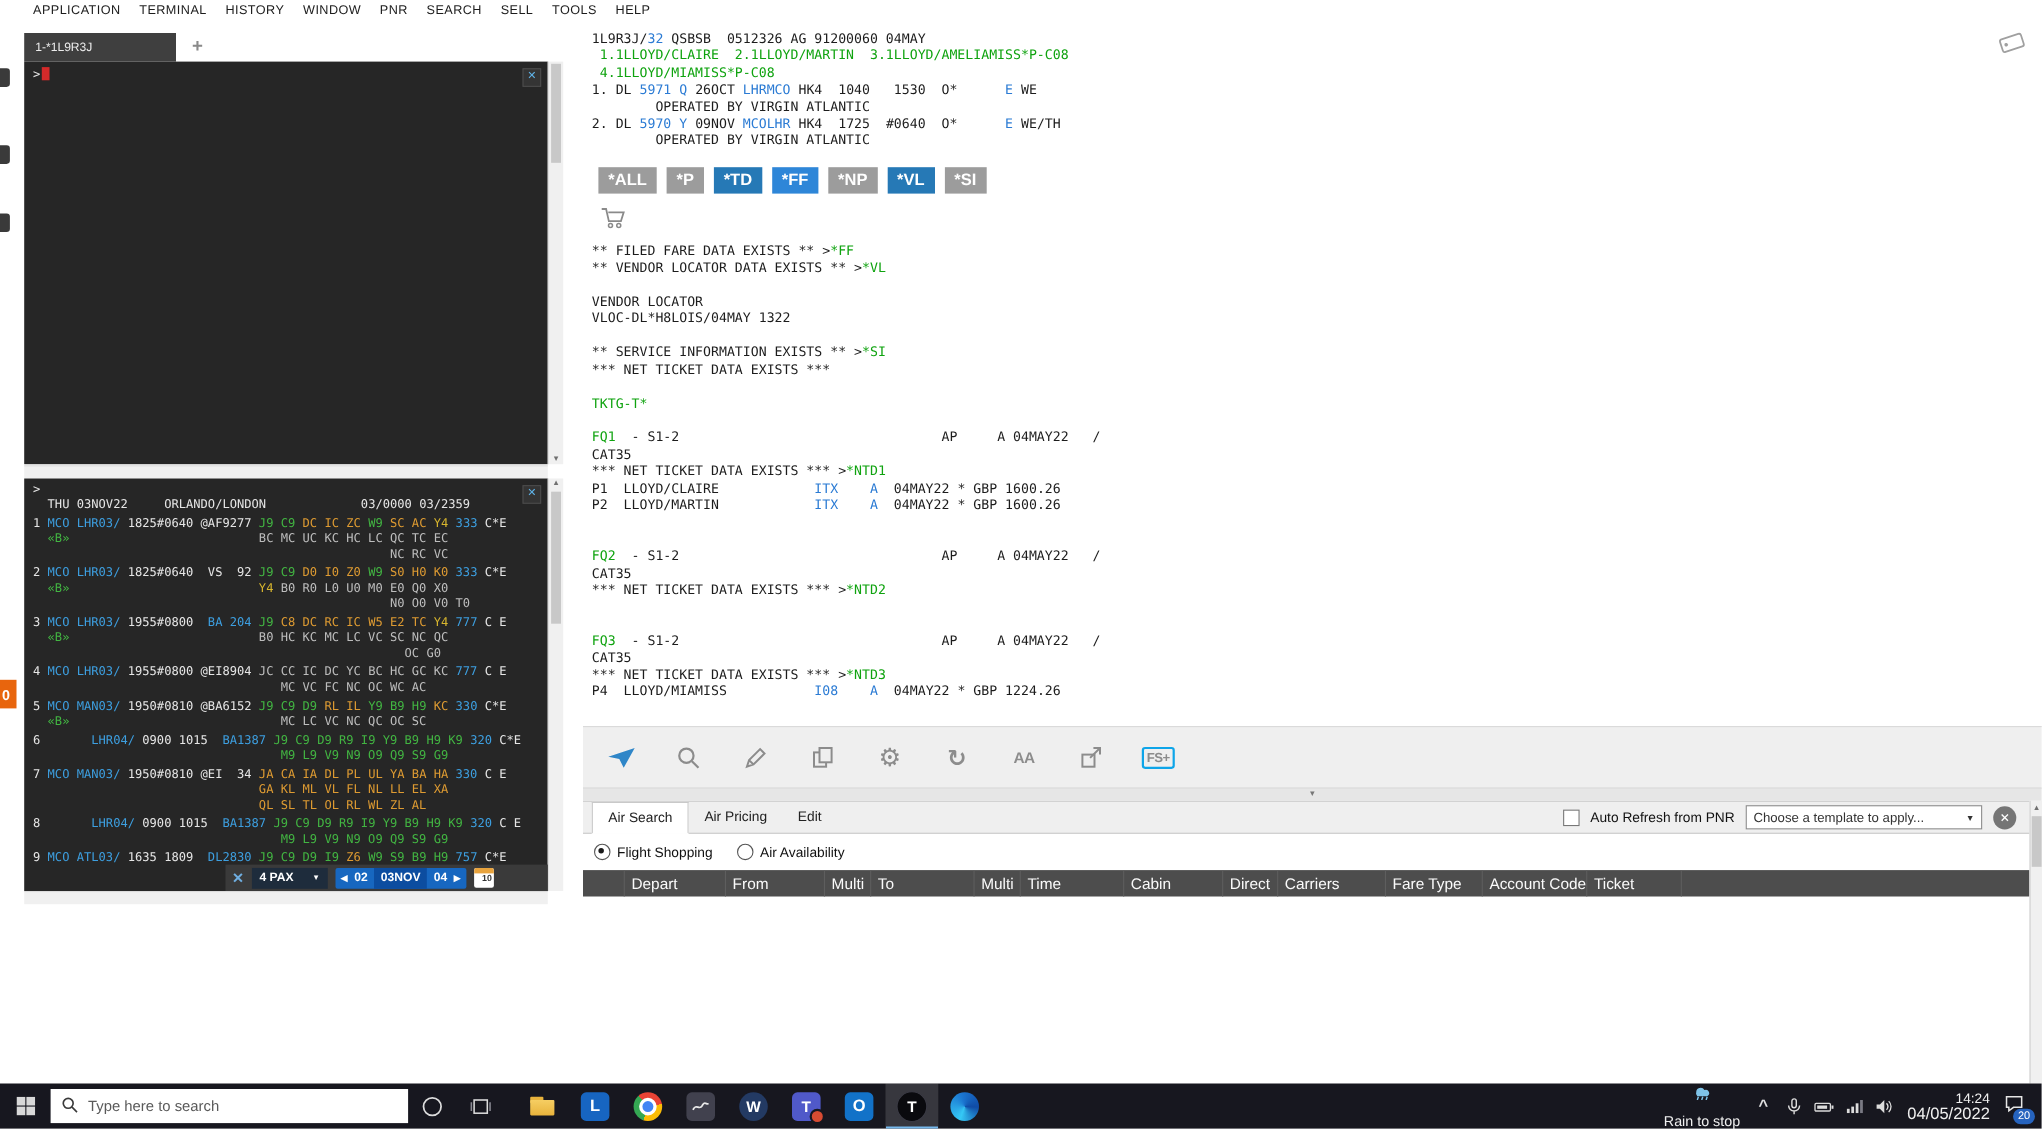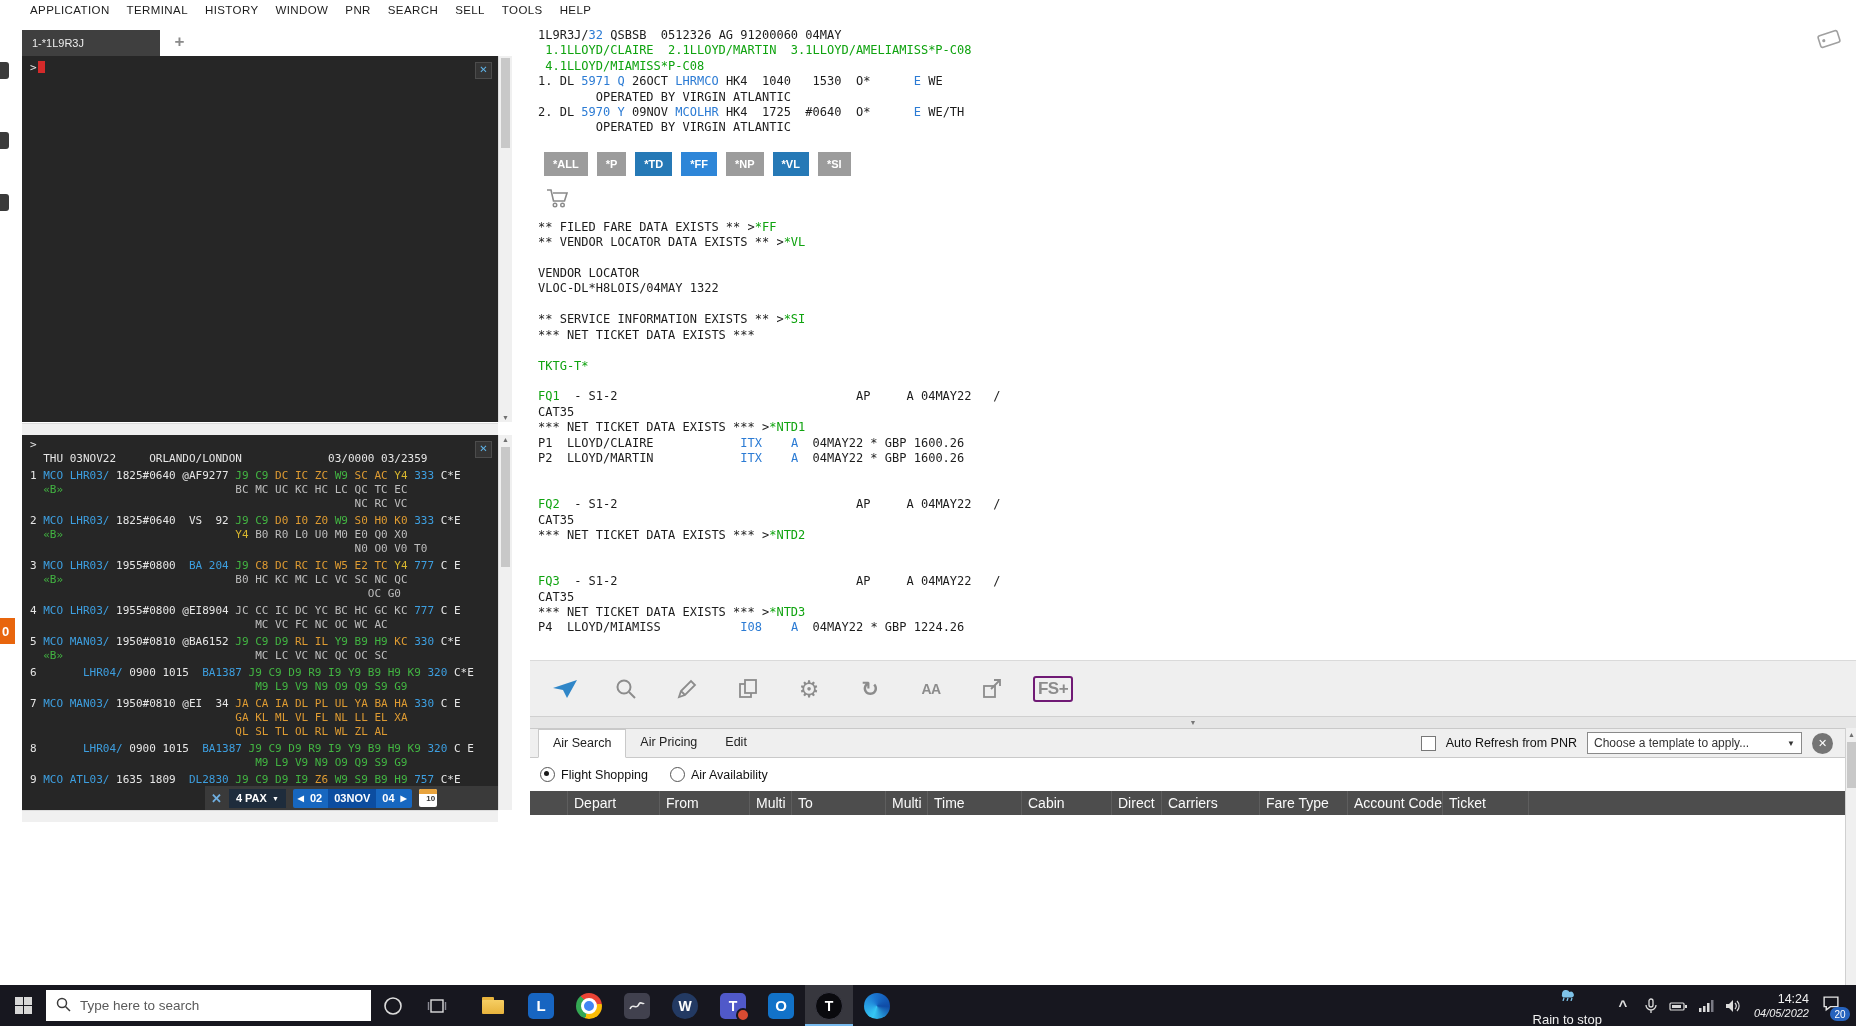--- a/index.html
+++ b/index.html
@@ -40,47 +40,47 @@
   #t1-vscroll{left:498px;top:56px;width:13px;height:366px;}
   #t2-vscroll{left:498px;top:435px;width:13px;height:375px;}
   .vthumb{position:absolute;left:2px;width:9px;background:#C8C8C8;}
   .sarrow{position:absolute;left:0;width:13px;text-align:center;font-size:7px;color:#707070;}
 
   
   #avail-bar{left:205px;top:786px;width:293px;height:24px;background:#3A3A3A;display:flex;align-items:center;
     gap:7px;padding:0 6px;box-sizing:border-box;}
   #avail-close{color:#6FAEE0;font-size:13px;font-weight:bold;cursor:pointer;}
   #pax-box{background:#1E2C3C;height:19px;line-height:19px;color:#fff;font-size:11px;font-weight:bold;
-    padding:0 7px;display:flex;align-items:center;gap:5px;cursor:pointer;}
+    padding:0 7px;display:flex;align-items:center;gap:17px;cursor:pointer;}
   #pax-box .caret{font-size:7px;}
   #date-nav{background:#1767C0;height:19px;border-radius:2px;display:flex;align-items:center;gap:6px;
     padding:0 5px;color:#fff;font-size:11px;font-weight:bold;}
   #date-nav .dn-arrow{font-size:8px;cursor:pointer;}
   #date-current{background:#0C4DA0;height:19px;line-height:19px;padding:0 6px;}
   #cal-icon{width:18px;height:18px;background:#fff;border-radius:2px;position:relative;overflow:hidden;cursor:pointer;}
   #cal-icon .cal-top{position:absolute;left:0;top:0;width:18px;height:5px;background:#E8A33D;}
   #cal-icon .cal-num{position:absolute;left:3px;top:5px;width:18px;text-align:center;font-size:8px;color:#333;font-weight:bold;}
 
   
   #pnr-panel{left:530px;top:20px;width:1310px;height:640px;background:#fff;padding:8px 0 0 8px;box-sizing:border-box;}
   .pnrline{font:12px "DejaVu Sans Mono",monospace;line-height:15.4px;white-space:pre;min-height:15.4px;}
   #pnr-panel .c-d{color:#1C1C1C;} #pnr-panel .c-b{color:#2B7BD4;} #pnr-panel .c-g{color:#0FA30F;}
   #pnr-buttons{display:flex;gap:9px;margin:16px 0 0 6px;}
-  .pbtn{height:24px;padding:0 9px;color:#fff;font-size:11px;font-weight:bold;display:flex;align-items:center;cursor:pointer;}
+  .pbtn{height:24px;padding:0 9px;color:#fff;font-size:15px;font-weight:bold;display:flex;align-items:center;cursor:pointer;}
   .pbtn.gray{background:#9C9C9C;} .pbtn.blue{background:#2679B6;} .pbtn.bright{background:#2E86D8;}
   #cart-wrap{margin:12px 0 8px 8px;}
   #tag-icon{left:1814px;top:26px;}
 
   
   #toolbar{left:530px;top:660px;width:1326px;height:57px;background:#EFEFEF;border-top:1px solid #DADADA;
     border-bottom:1px solid #D0D0D0;display:flex;align-items:center;gap:27px;padding-left:18px;box-sizing:border-box;}
   .tbi{width:34px;height:34px;display:flex;align-items:center;justify-content:center;cursor:pointer;}
   .tglyph{font-size:21px;color:#8C8C8C;font-family:"DejaVu Sans",sans-serif;}
   .tlabel{font-size:14px;font-weight:bold;color:#8C8C8C;letter-spacing:-.5px;}
-  .tlabel.fs{border:2px solid #701a75;border-radius:3px;padding:1px 3px;font-size:17px;}
+  .tlabel.fs{border:2px solid #0ea5e9;border-radius:3px;padding:1px 3px;font-size:12px;}
   #tb-divider{left:530px;top:717px;width:1326px;height:11px;background:#E6E6E6;text-align:center;
     font-size:7px;color:#777;line-height:11px;}
 
   
   #search-panel{left:530px;top:728px;width:1315px;height:257px;background:#fff;border-top:1px solid #C9C9C9;box-sizing:border-box;}
   #sp-tabrow{height:28px;background:#EFEFEF;border-bottom:1px solid #C9C9C9;display:flex;align-items:flex-end;
     padding-left:8px;position:relative;}
   .sp-tab{height:27px;line-height:27px;padding:0 14px;font-size:12.5px;color:#222;cursor:pointer;}
   .sp-tab.active{background:#fff;border:1px solid #C9C9C9;border-bottom:1px solid #fff;margin-bottom:-1px;}
   #sp-controls{position:absolute;right:12px;top:3px;display:flex;align-items:center;gap:10px;}
@@ -126,21 +126,21 @@
     background:#D84B32;border:2px solid #17171F;}
   .ai-outlook{background:#1272C8;border-radius:5px;font-size:15px;}
   .ai-smartpoint{background:#0A0A0E;border:1px solid #3A3A44;border-radius:50%;font-size:14px;}
   .ai-edge{border-radius:50%;background:conic-gradient(from 200deg,#35C8F5,#1B76D1 40%,#0F4BA6 70%,#35C8F5);}
   #tray{margin-left:auto;display:flex;align-items:center;gap:13px;padding-right:12px;}
   #weather-wrap{display:flex;align-items:center;gap:7px;cursor:pointer;flex-direction:column;}
   #weather-label{color:#F0F0F0;font-size:13px;}
   #tray-chevron{color:#E0E0E0;font-size:15px;font-weight:bold;cursor:pointer;width:16px;text-align:center;}
   .tray-ico{display:flex;align-items:center;justify-content:center;cursor:pointer;}
   #clock{display:flex;flex-direction:column;align-items:flex-end;color:#F0F0F0;cursor:default;line-height:14px;}
-  #clock .t{font-size:12.5px;} #clock .d{font-size:11px;font-style:italic;}
+  #clock .t{font-size:12.5px;} #clock .d{font-size:15px;}
   #action-center{position:relative;cursor:pointer;padding-right:4px;}
   #ac-badge{position:absolute;right:-6px;bottom:-5px;background:#2663BE;color:#fff;border-radius:7px;
     height:14px;min-width:14px;padding:0 3px;font-size:10px;display:flex;align-items:center;justify-content:center;}
 </style>
 </head>
 <body>
 
 <div id="menu-bar" class="abs">
     <div class="menu-item">APPLICATION</div>
     <div class="menu-item">TERMINAL</div>

